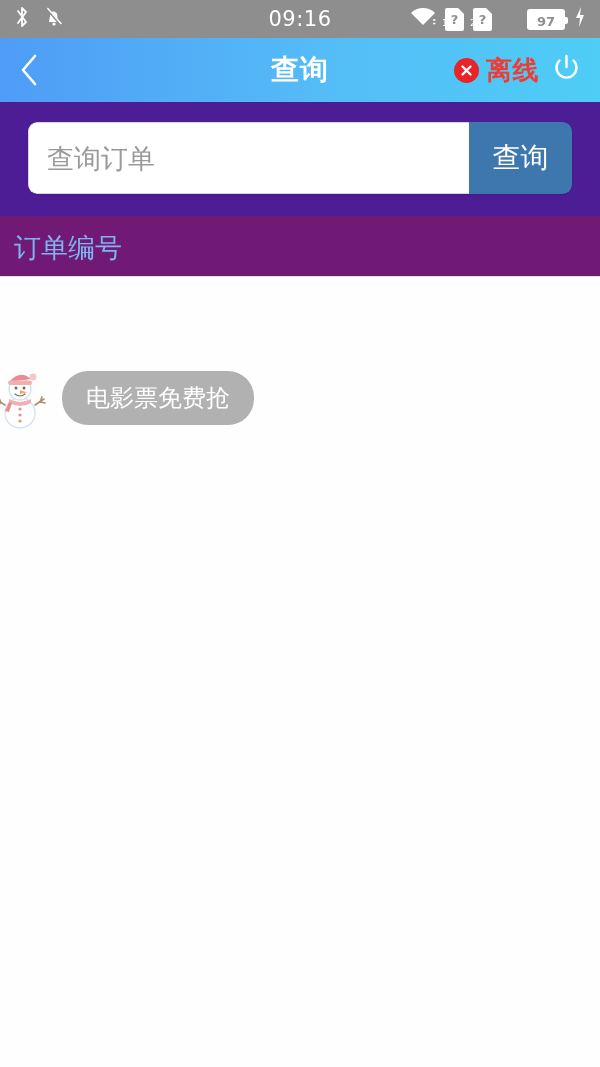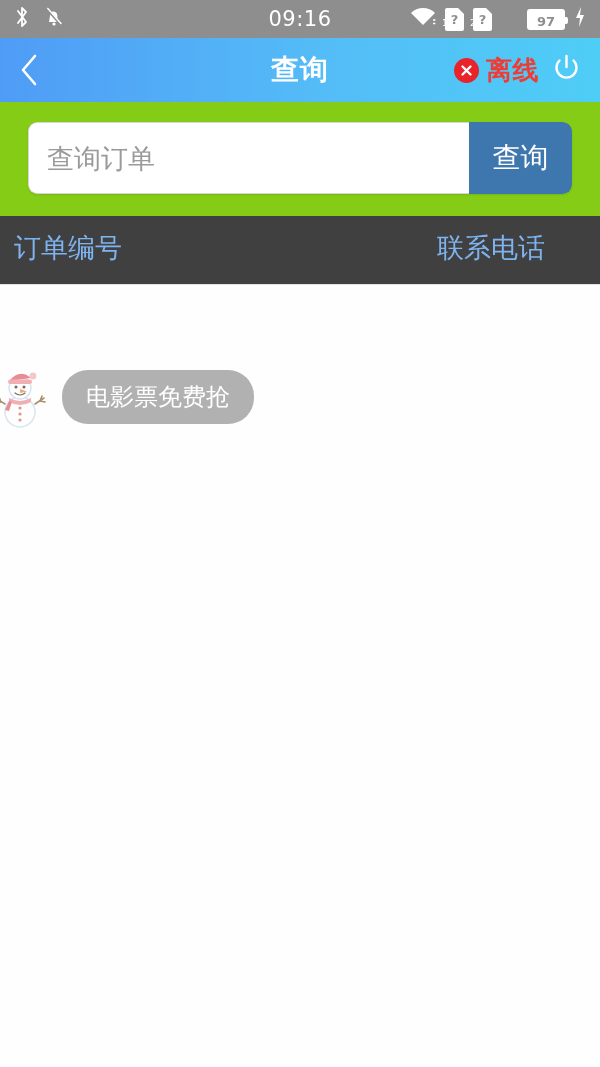--- a/index.html
+++ b/index.html
@@ -159,21 +159,21 @@
   }
   .offline-text {
     color: #ef3b33;
     font-size: 26px;
     font-weight: bold;
     letter-spacing: 0.5px;
   }
 
   
   .search-section {
-    background: #84cc16;
+    background: #4c1d95;
     padding: 20px 28px 22px 28px;
     box-sizing: border-box;
   }
   .search-row {
     display: flex;
     height: 72px;
     border-radius: 9px;
     overflow: hidden;
     box-shadow: 0 1px 2px rgba(0,0,0,0.10);
   }
@@ -202,42 +202,42 @@
     font-size: 28px;
     cursor: pointer;
     font-family: "DejaVu Sans", "Liberation Sans", sans-serif;
   }
 
   
   .col-headers {
     display: flex;
     justify-content: space-between;
     align-items: center;
-    padding: 14px 55px 18px 14px;
+    padding: 14px 55px 10px 14px;
     border-bottom: 1px solid #e2e2e2;
-    background: #404040;
+    background: #701a75;
     box-sizing: border-box;
   }
   .col-header {
     color: #7eb3ef;
     font-size: 27px;
   }
 
   
   .list-body {
     position: relative;
     background: #fefefe;
     height: 790px;
   }
 
   
   .mascot-area {
     position: absolute;
     left: 0;
-    top: 81px;
+    top: 90px;
     display: flex;
     align-items: center;
   }
   .mascot {
     width: 52px;
     height: 62px;
     position: relative;
     margin-left: -4px;
     opacity: 0.92;
   }
@@ -329,21 +329,20 @@
 
   <div class="search-section">
     <div class="search-row">
       <input class="search-input" type="text" placeholder="查询订单" style="">
       <button class="search-btn">查询</button>
     </div>
   </div>
 
   <div class="col-headers">
     <span class="col-header">订单编号</span>
-    <span class="col-header">联系电话</span>
   </div>
 
   <div class="list-body">
 
     <div class="mascot-area">
       <span class="mascot">
         <svg width="52" height="62" viewBox="0 0 52 62">
 
           <circle cx="24" cy="46" r="15" fill="#ffffff" stroke="#cfe3f0" stroke-width="1.4"></circle>
 

